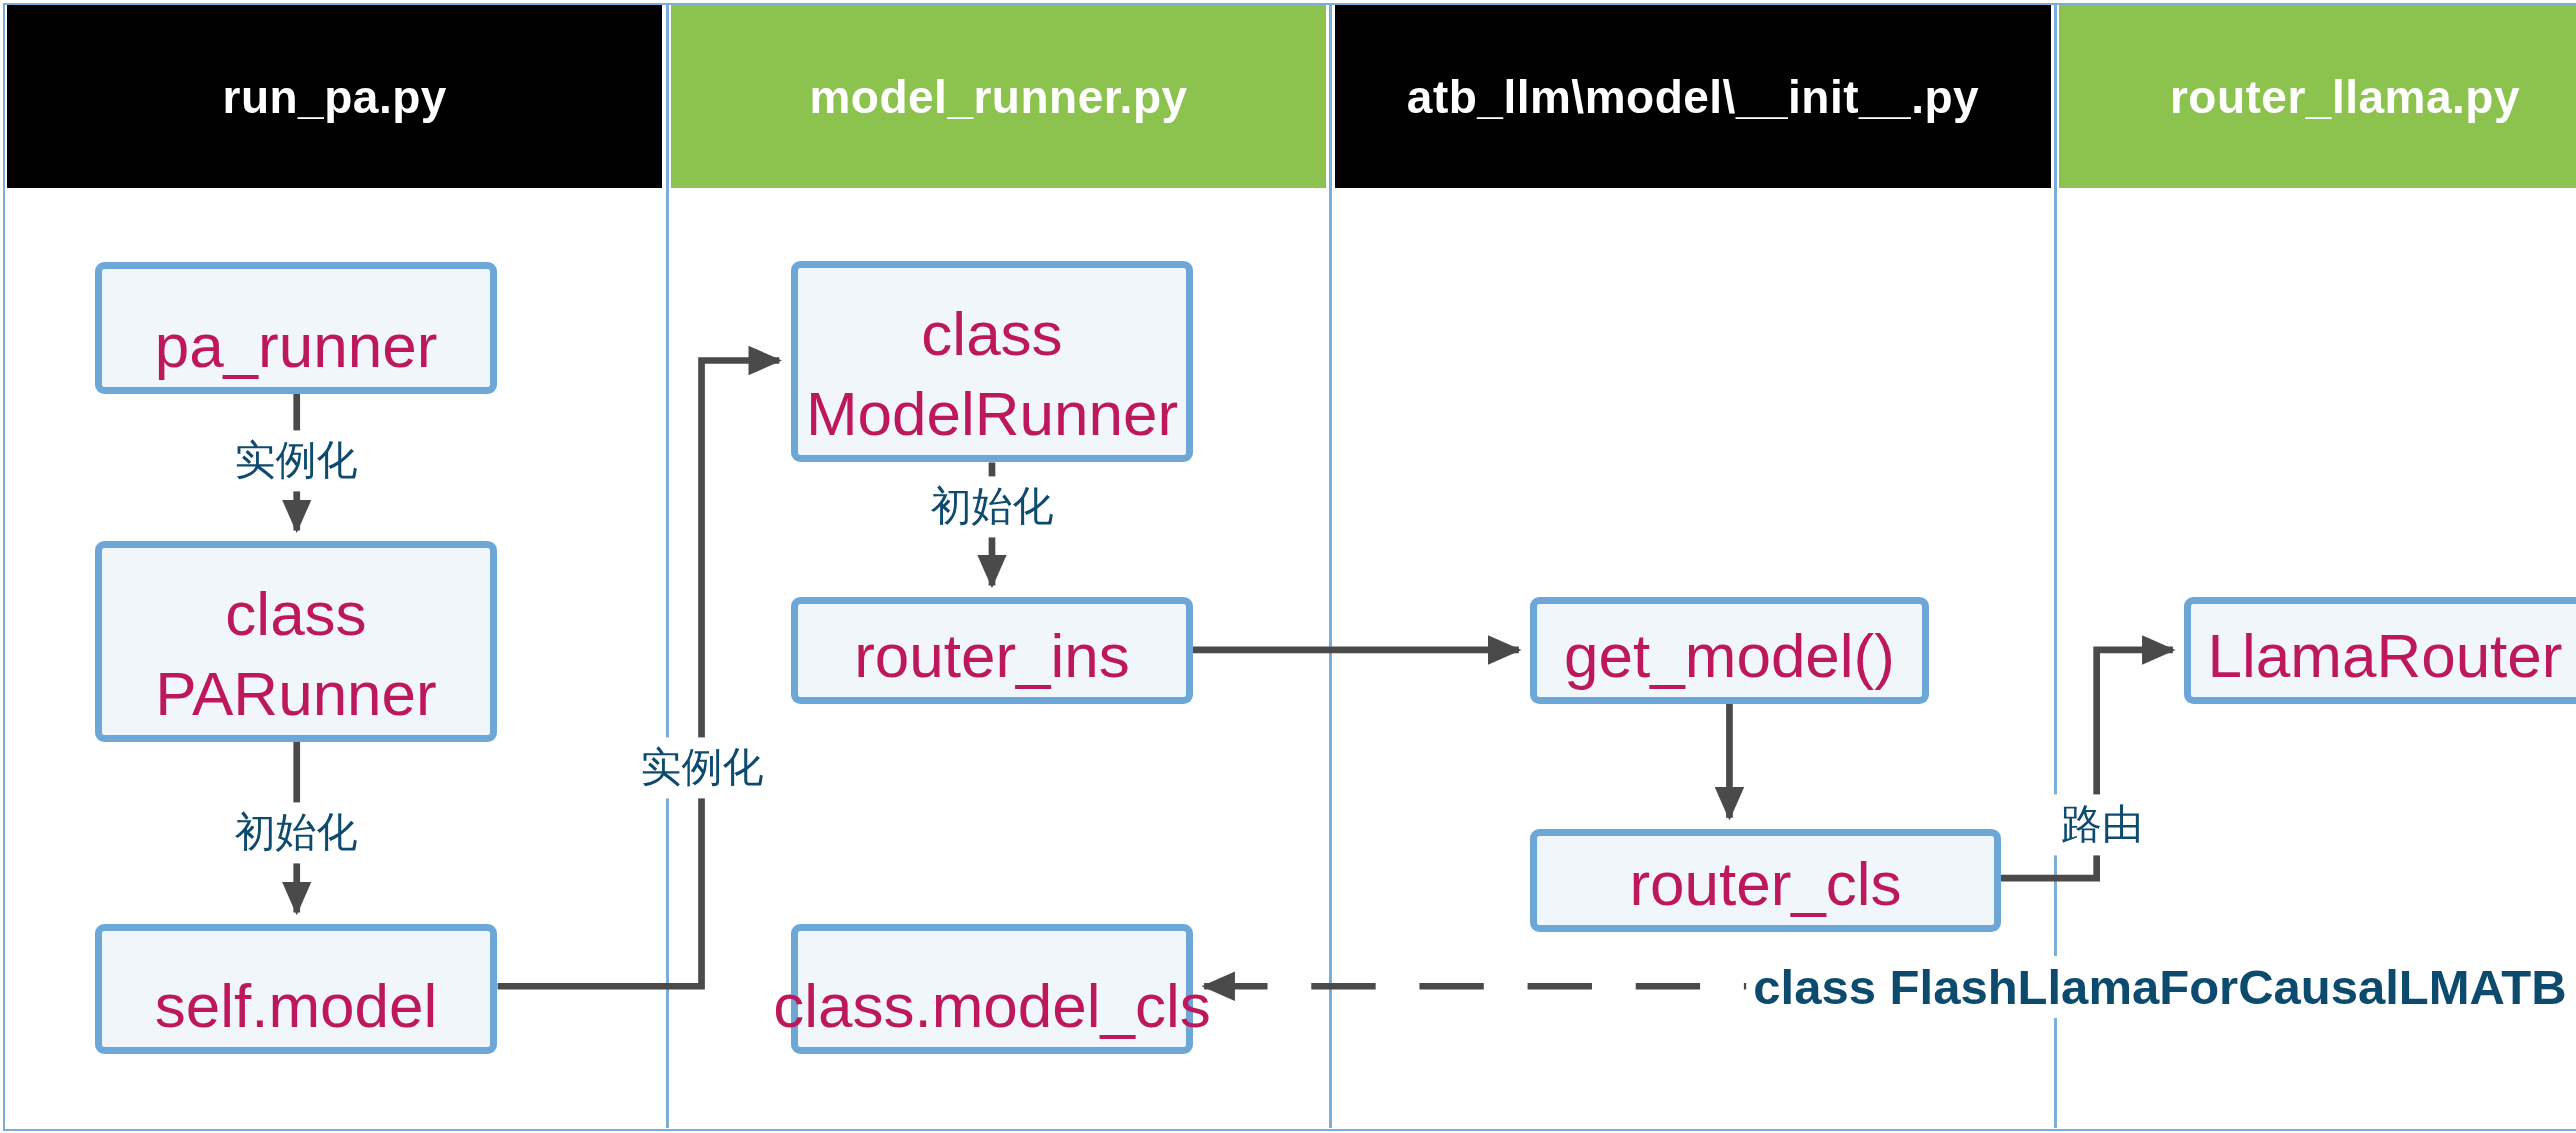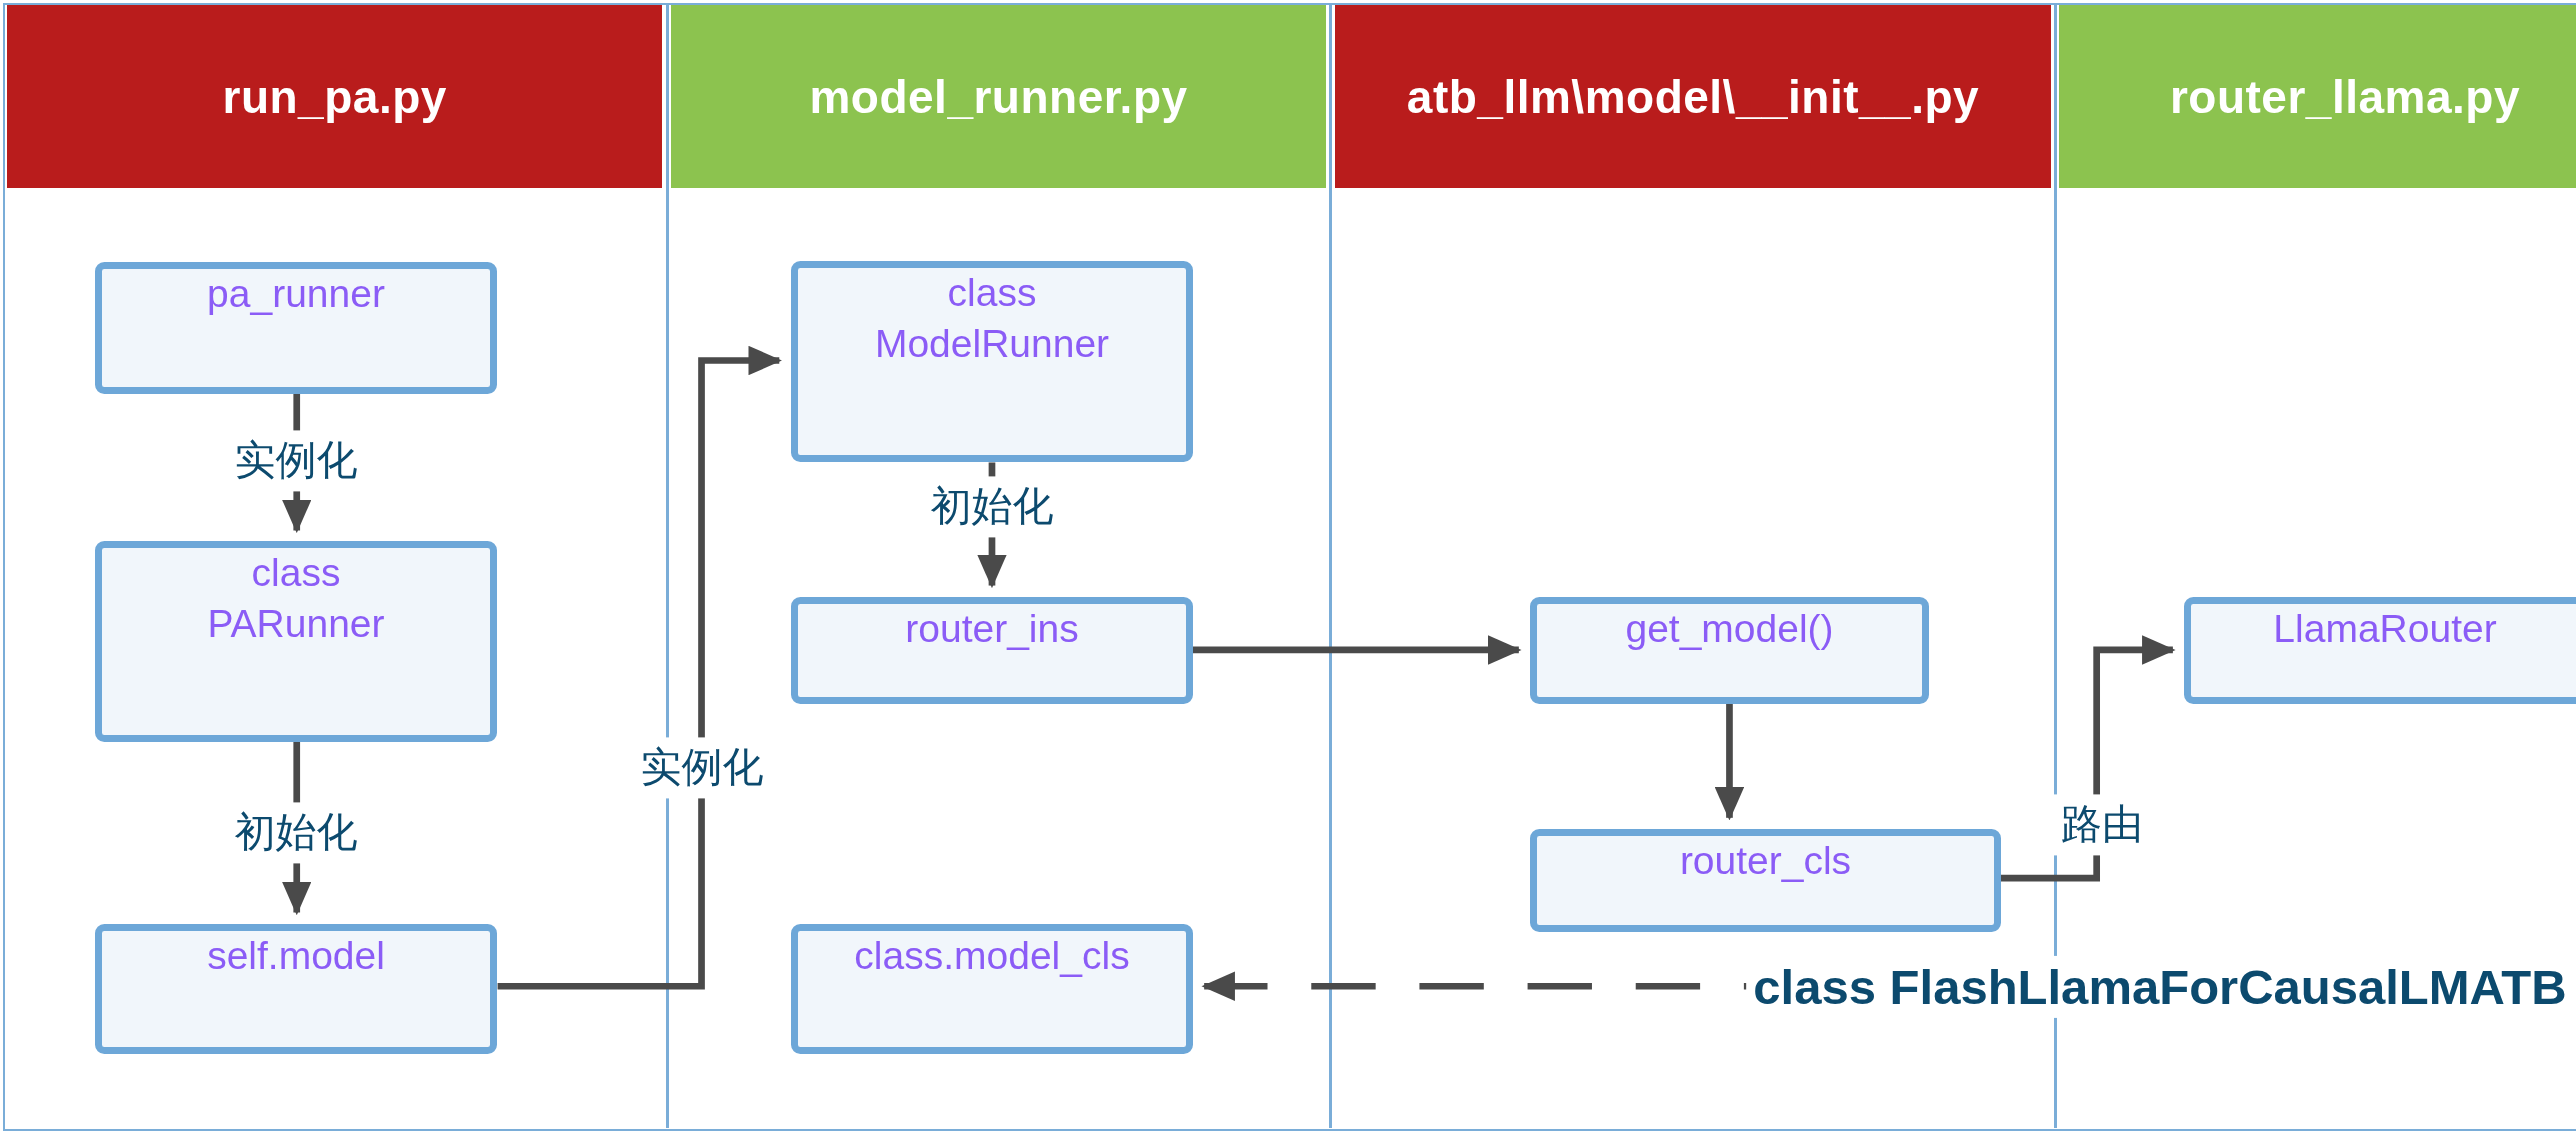--- a/index.html
+++ b/index.html
@@ -4,25 +4,25 @@
 <style>
   html,body{margin:0;padding:0;background:#ffffff;}
   .stage{position:relative;width:3204px;height:1133px;background:#ffffff;
          font-family:"Liberation Sans",sans-serif;overflow:hidden;}
   .frame{position:absolute;left:3.1px;top:3.1px;width:3193px;height:1124px;
          border:2.6px solid #7aadd8;}
   .divider{position:absolute;top:5.2px;height:1123px;width:2.6px;background:#7aadd8;}
   .hdr{position:absolute;top:5.2px;height:183px;display:flex;align-items:center;
        justify-content:center;color:#ffffff;font-size:46px;font-weight:bold;
        letter-spacing:0.5px;white-space:nowrap;}
-  .hdr-blue{background:#b91c1c;}
+  .hdr-blue{background:#000000;}
   .hdr-green{background:#8cc34f;}
   .node{position:absolute;background:#f1f6fb;border:7.2px solid #6da7d8;
-        border-radius:9.3px;box-sizing:border-box;display:flex;align-items:flex-start;
-        justify-content:center;text-align:center;font-size:39px;color:#8b5cf6;
+        border-radius:9.3px;box-sizing:border-box;display:flex;align-items:flex-end;
+        justify-content:center;text-align:center;font-size:62px;color:#be185d;
         line-height:1.3;z-index:4;}
   .wires{position:absolute;left:0;top:0;z-index:3;}
   .elabel{position:absolute;transform:translate(-50%,-50%);background:#ffffff;
           color:#0c4a6e;font-size:41px;padding:3.1px 7.2px;white-space:nowrap;
           z-index:5;text-align:center;}
   .flash{font-weight:bold;font-size:49px;letter-spacing:0px;}
 </style>
 </head>
 <body>
 

